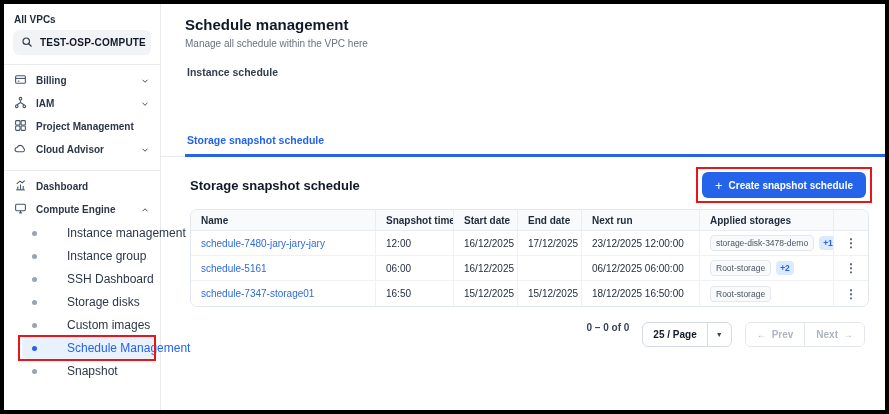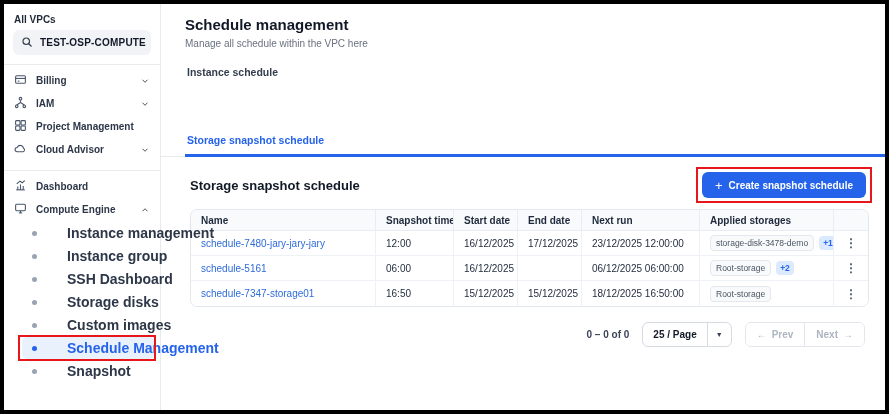--- a/index.html
+++ b/index.html
@@ -11,21 +11,21 @@
   .sidebar { width:157px; min-width:157px; background:#fff; border-right:1px solid #e8eaee; padding:8px 0 0 0; position:relative; }
   .vpc-label { font-size:10px; font-weight:bold; color:#1f2937; margin:2px 0 5px 10px; }
   .vpc-box { margin:0 9px; height:25px; background:#f1f3f6; border-radius:6px; display:flex; align-items:center; gap:7px; padding:0 8px; cursor:pointer; }
   .vpc-box .txt { font-size:10px; font-weight:bold; color:#111827; letter-spacing:.2px; white-space:nowrap; }
   .side-divider { height:1px; background:#e8eaee; margin:9px 0 4px 0; }
   .menu-item { height:23px; display:flex; align-items:center; gap:9px; padding:0 10px; cursor:pointer; }
   .menu-item .lbl { font-size:10px; font-weight:600; color:#2d3748; flex:1; white-space:nowrap; }
   .menu-item svg { flex:0 0 auto; }
   .sub-item { height:22px; display:flex; align-items:center; gap:9px; margin:1px 6px 1px 18px; padding:0 0 0 10px; border-radius:5px; cursor:pointer; position:relative; }
   .sub-item .dot { width:5px; height:5px; border-radius:50%; background:#9aa3b2; flex:0 0 auto; }
-  .sub-item .lbl { font-size:14px; font-weight:700; color:#2d3748; white-space:nowrap;padding-left:21px; }
+  .sub-item .lbl { font-size:12px; font-weight:400; color:#2d3748; white-space:nowrap;padding-left:21px; }
   .sub-item.active { background:#e9f1fd; }
   .sub-item.active .dot { background:#2563eb; }
   .sub-item.active .lbl { color:#2563eb; }
   .red-box { position:absolute; border:2px solid #e8161b; pointer-events:none; }
   .red-box.sidebar-anno { inset:-2px -2px -2px -4px; }
 
   
   .main { flex:1; background:#fff; overflow:hidden; }
   .page-head { padding:12px 0 0 24px; }
   .page-title { font-size:15px; font-weight:bold; color:#111827; }
@@ -53,21 +53,21 @@
   tr:last-child td:first-child { border-bottom-left-radius:7px; }
   tr:last-child td:last-child { border-bottom-right-radius:7px; }
   .name-link { color:#2e6bdb; text-decoration:none; cursor:pointer; }
   .nextrun { display:flex; align-items:center; gap:19px; }
   .tag { display:inline-block; background:#f8fafc; border:1px solid #e3e8ef; border-radius:4px; padding:2px 5px; font-size:8.5px; color:#4b5563; margin-right:5px; }
   .badge { display:inline-block; background:#dbeafe; border-radius:4px; padding:2px 4px; font-size:8.5px; color:#2563eb; font-weight:600; cursor:pointer; }
   .kebab { color:#475569; font-size:12px; font-weight:bold; text-align:center; cursor:pointer; line-height:1; }
   td.kebab-cell { text-align:center; }
 
   
-  .pagination { display:flex; justify-content:flex-end; align-items:center; gap:13px; margin:15px 20px 0 0; }
+  .pagination { display:flex; justify-content:flex-end; align-items:flex-start; gap:13px; margin:15px 20px 0 0; }
   .range { font-size:10px; font-weight:600; color:#3b4454; }
   .page-size { display:flex; border:1px solid #d6dae1; border-radius:6px; overflow:hidden; cursor:pointer; }
   .page-size .val { font-size:10px; font-weight:bold; color:#111827; padding:6px 10px; }
   .page-size .caret { border-left:1px solid #d6dae1; padding:6px 8px; font-size:7px; color:#374151; display:flex; align-items:center; }
   .nav-group { display:flex; border:1px solid #e3e6ec; border-radius:6px; overflow:hidden; }
   .nav-btn { font-size:10px; font-weight:600; color:#aeb5c0; padding:6px 11px; display:flex; gap:5px; align-items:center; cursor:default; background:#fff; }
   .nav-btn.prev { border-right:1px solid #e3e6ec; }
 </style>
 </head>
 <body>

